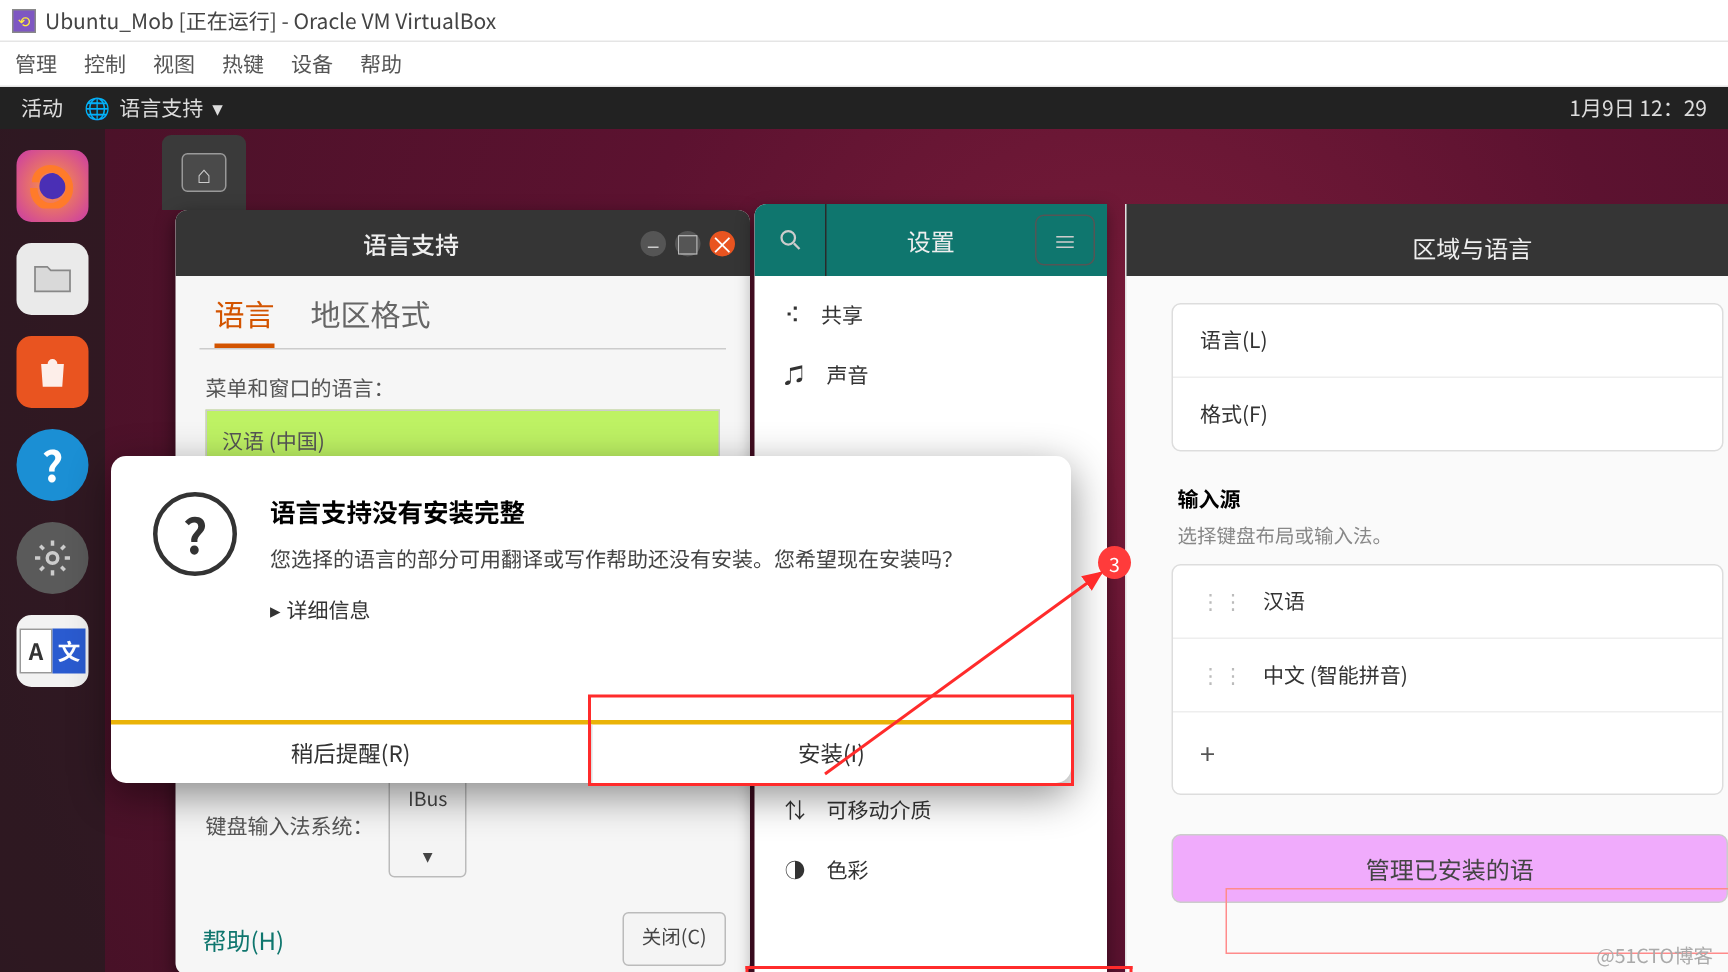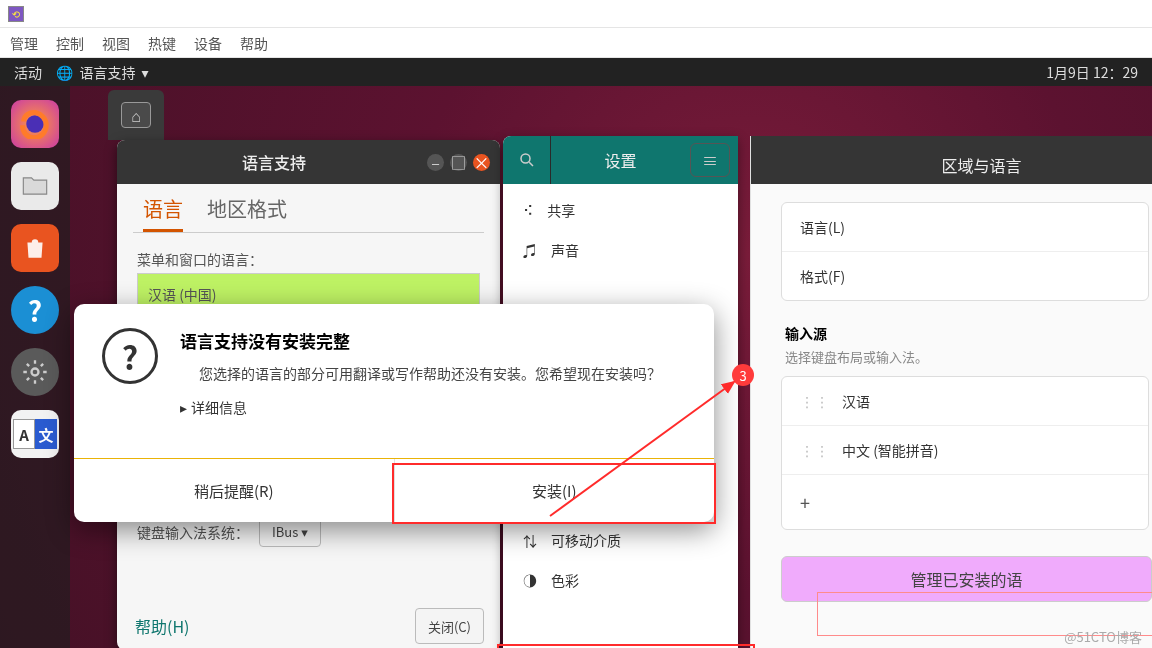--- a/index.html
+++ b/index.html
@@ -17,21 +17,21 @@
   .lang-window { position: absolute; left: 117px; top: 54px; width: 383px; height: 510px; background: #f6f6f6; border-radius: 8px; box-shadow: 0 4px 12px rgba(0,0,0,.5); overflow: hidden; }
   .lang-title { height: 44px; background: #353535; color: #eee; display: flex; align-items: center; padding: 0 10px; }
   .lang-title .t-text { flex: 1; text-align: center; font-size: 16px; font-weight: 500; }
   .win-btn { width:17px; height:17px; border-radius:50%; display:inline-flex; align-items:center; justify-content:center; margin-left:6px; }
   .lang-tabs { display:flex; gap: 24px; padding: 10px 20px 0 26px; font-size: 20px; color: #666; }
   .lang-tabs .active { color: #d35400; border-bottom: 3px solid #d35400; padding-bottom: 6px; }
   .lang-tabs span { padding-bottom: 6px; }
   .lang-tabs-border { border-bottom: 1px solid #ccc; margin: 0 16px; }
   .lang-body { padding: 16px 20px; font-size: 14px; color: #555; }
   .lang-list { border: 1px solid #ccc; background: #bef264; height: 46px; padding: 10px; margin-top: 4px; overflow:hidden; }
-  .btn { display:inline-flex; align-items:center; border:1px solid #bbb; background:#f4f4f4; padding: 5px 12px; border-radius:4px; font-size:13px; color:#444; }
+  .btn { display:inline-flex; align-items:center; border:1px solid #bbb; background:#f4f4f4; padding: 5px 12px; border-radius:4px; font-size:13px; color:#444;flex-direction:column; }
   .ibus-row { margin-top: 16px; display:flex; align-items:center; gap:10px; }
   .lang-footer { position:absolute; bottom:6px; left:0; right:0; display:flex; justify-content:space-between; padding: 0 16px; }
   .settings-window { position:absolute; left: 503px; top: 50px; width: 235px; height: 516px; background:#fff; border-radius: 8px 0 0 0; box-shadow: 0 4px 12px rgba(0,0,0,.4); overflow:hidden; }
   .settings-header { height: 48px; background: #0f766e; color:#eee; display:flex; align-items:center; }
   .settings-header .search { width:48px; height:48px; display:flex; align-items:center; justify-content:center; border-right: 1px solid #2a2a2a; }
   .settings-header .ham { width:40px; height:34px; border:1px solid #555; border-radius:6px; display:flex; align-items:center; justify-content:center; margin-right:8px; }
   .settings-header .s-title { flex:1; text-align:center; font-size:16px; }
   .settings-list { padding: 6px 0; }
   .settings-item { display:flex; align-items:center; gap:14px; padding: 10px 20px; font-size:14px; color:#333; }
   .region-window { position:absolute; left: 750px; top: 50px; right:0; height: 516px; background:#fafafa; border-left:1px solid #e1e1e1; }
@@ -44,36 +44,37 @@
   .section-label { font-weight:bold; margin: 22px 12px 4px 4px; font-size:14px; }
   .section-hint { color:#888; font-size:13px; margin: 0 0 10px 4px; }
   .plus-row { text-align:right; padding-right: 20px; font-size: 18px; color:#555; border-top: 1px solid #eee;}
   .drag-handle { color:#bbb; letter-spacing:1px;}
   .manage-btn { border:1px solid #ccc; border-radius: 6px; text-align:center; padding: 10px 24px; margin-top: 26px; color:#444; background:#f0abfc; }
   .watermark { position:absolute; bottom: 2px; right: 10px; color:#aaa; font-size: 13px; }
   .dialog { position:absolute; left: 74px; top: 218px; width: 640px; height: 218px; background:#fff; border-radius:10px; box-shadow: 0 8px 28px rgba(0,0,0,.45); }
   .dialog-body { padding: 24px 28px 0 28px; display:flex; gap: 22px; }
   .dialog-icon { width:56px; height:56px; border:3px solid #333; border-radius:50%; display:flex; align-items:center; justify-content:center; font-size:32px; font-weight:bold; color:#333; flex-shrink:0; }
   .dialog-text h3 { font-size: 17px; margin-bottom: 10px; }
-  .dialog-text p { font-size:14px; color:#444;margin-left:19px; }
+  .dialog-text p { font-size:14px; color:#444; }
   .dialog-details { margin-top: 14px; font-size:14px; color:#333; display:flex; align-items:center; gap:4px;}
-  .dialog-actions { position:absolute; bottom:0; left:0; right:0; height: 64px; display:flex; border-top: 1px solid #eab308; margin-top: 40px; }
+  .dialog-actions { position:absolute; bottom:0; left:0; right:0; height: 42px; display:flex; border-top: 3px solid #eab308; margin-top: 40px; }
   .dialog-actions > div { flex:1; display:flex; align-items:center; justify-content:center; font-size:15px; color:#333; }
   .dialog-actions > div + div { border-left: 1px solid #e0e0e0; }
   .install-outline { position:absolute; left:392px; top: 377px; width: 324px; height: 61px; border: 2px solid #ff2b2b; pointer-events:none; }
   .annot-badge { position:absolute; width:22px; height:22px; border-radius:50%; background:#ff3b3b; color:#fff; font-size:13px; display:flex; align-items:center; justify-content:center; }
   .annot-arrow { position:absolute; pointer-events:none; }
   .bottom-outline { position:absolute; left:497px; top: 558px; width: 258px; height: 10px; border: 2px solid #ff2b2b; border-bottom:none; pointer-events:none; }
   .manage-outline { position:absolute; left: 817px; top: 506px; width: 342px; height: 44px; border: 1px solid #ff8b8b; pointer-events:none; }
 </style>
 </head>
 <body>
 
 <div class="vb-titlebar">
   <span class="vb-icon">⟲</span>
+  <span>Ubuntu_Mob [正在运行] - Oracle VM VirtualBox</span>
 </div>
 <div class="vb-menubar">
   <span>管理</span>
   <span>控制</span>
   <span>视图</span>
   <span>热键</span>
   <span>设备</span>
   <span>帮助</span>
 </div>
 

